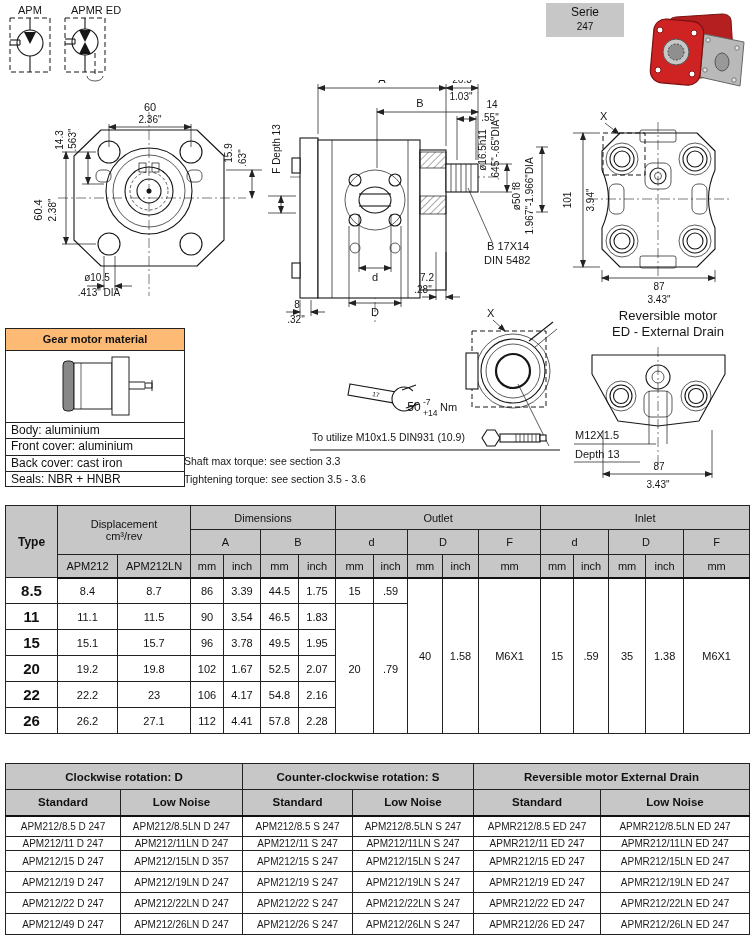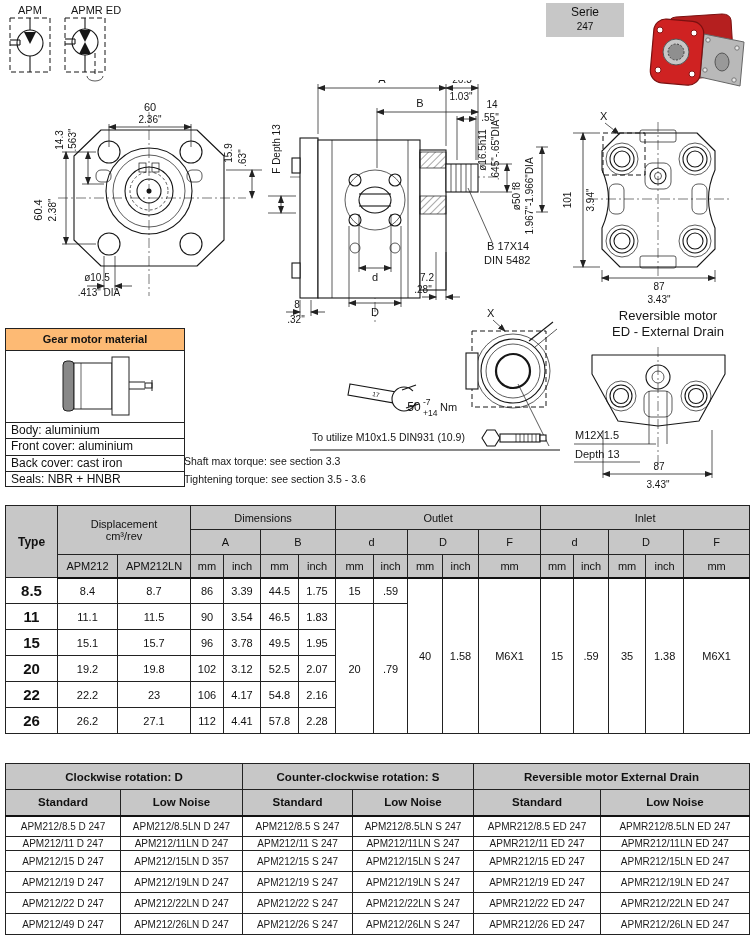--- a/index.html
+++ b/index.html
@@ -459,21 +459,21 @@
         <td>96</td>
         <td>3.78</td>
         <td>49.5</td>
         <td>1.95</td>
       </tr>
       <tr style="height:26px">
         <td class="type">20</td>
         <td>19.2</td>
         <td>19.8</td>
         <td>102</td>
-        <td>3.12</td>
+        <td>1.67</td>
         <td>52.5</td>
         <td>2.07</td>
       </tr>
       <tr style="height:26px">
         <td class="type">22</td>
         <td>22.2</td>
         <td>23</td>
         <td>106</td>
         <td>4.17</td>
         <td>54.8</td>

